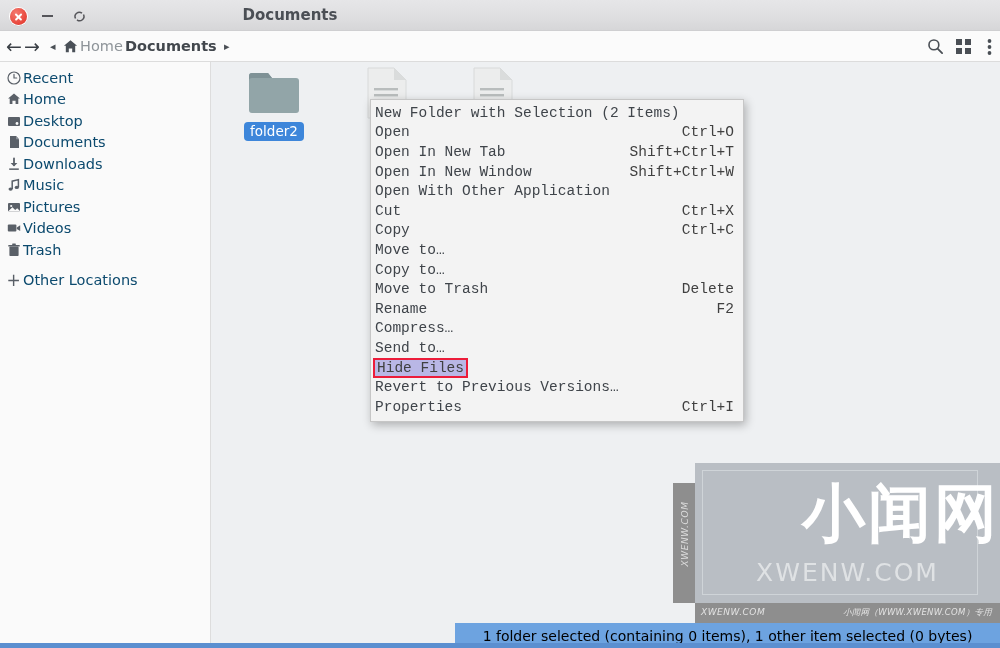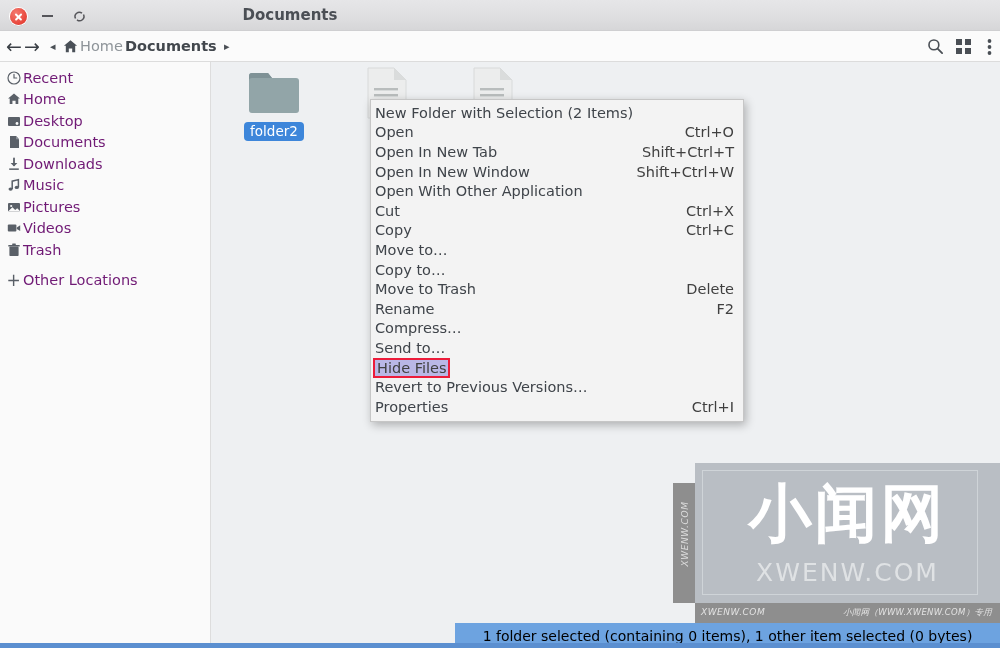--- a/index.html
+++ b/index.html
@@ -92,21 +92,21 @@
   .side-item {
     position: relative; display: flex; align-items: center;
     height: 21.5px; padding-left: 5px; cursor: pointer;
   }
   .side-ico {
     width: 17px; height: 16px; flex: 0 0 17px;
     display: flex; align-items: center; justify-content: center;
     color: #5a6068;
   }
   .side-lbl {
-    font-size: 14.5px; color: #701a75; white-space: nowrap;
+    font-size: 14.5px; color: #0c4a6e; white-space: nowrap;
     margin-left: 1px;
   }
   #other-locations { margin-top: 9px; }
   #other-locations .side-ico { font-size: 17px; color: #585e66; }
 
   
   #content {
     position: absolute; left: 211px; top: 62px; width: 789px; height: 586px;
     background: #eef0f2; overflow: hidden;
   }
@@ -126,21 +126,21 @@
   #ctx-menu {
     position: absolute; left: 370px; top: 99px; width: 374px;
     background: #f3f3f3;
     border: 1px solid #c6c6c6;
     box-shadow: 2px 3px 9px rgba(0,0,0,.28);
     padding: 3px 0 4px;
     z-index: 40;
   }
   .ctx-row {
     position: relative; display: flex; align-items: center;
-    height: 19.6px; padding: 0 9px 0 4px; cursor: pointer;
+    height: 19.6px; padding: 0 9px 0 4px; cursor: pointer; font-family: Liberation Mono, monospace;
   }
   .ctx-lbl {
     font-size: 14.5px; color: #3f444a; white-space: nowrap;
   }
   .ctx-key {
     margin-left: auto; font-size: 14.5px; color: #404040; white-space: nowrap;
   }
   .ctx-row.hl { }
   .ctx-row.hl .ctx-lbl {
     color: #404040; background: #b9b7e6;
@@ -167,21 +167,21 @@
   #wm-box {
     position: absolute; left: 22px; top: 0; width: 305px; height: 160px;
     background: #b9bec4;
   }
   #wm-inner {
     position: absolute; left: 7px; top: 7px; right: 22px; bottom: 28px;
     border: 1px solid #cfd4d8;
   }
   #wm-cn {
     position: absolute; left: 0; right: 0; top: 14px;
-    text-align: center; font-size: 63px; color: #ffffff;
+    text-align: right; font-size: 63px; color: #ffffff;
     font-weight: bold; letter-spacing: 3px; line-height: 74px;
     font-family: "DejaVu Sans", sans-serif;
   }
   #wm-en {
     position: absolute; left: 0; right: 0; top: 95px;
     text-align: center; font-size: 25px; color: rgba(255,255,255,.55);
     letter-spacing: 2px; font-family: "DejaVu Sans", sans-serif;
   }
   #wm-foot {
     position: absolute; left: 22px; right: 0; bottom: 0; height: 20px;

